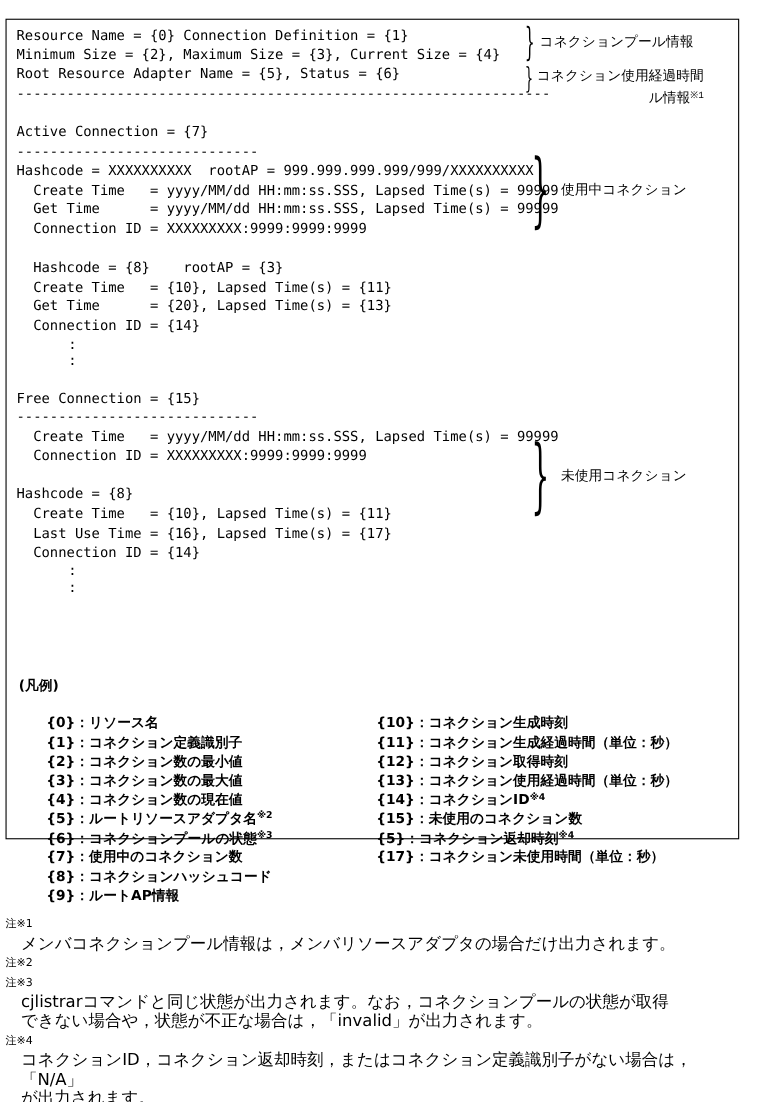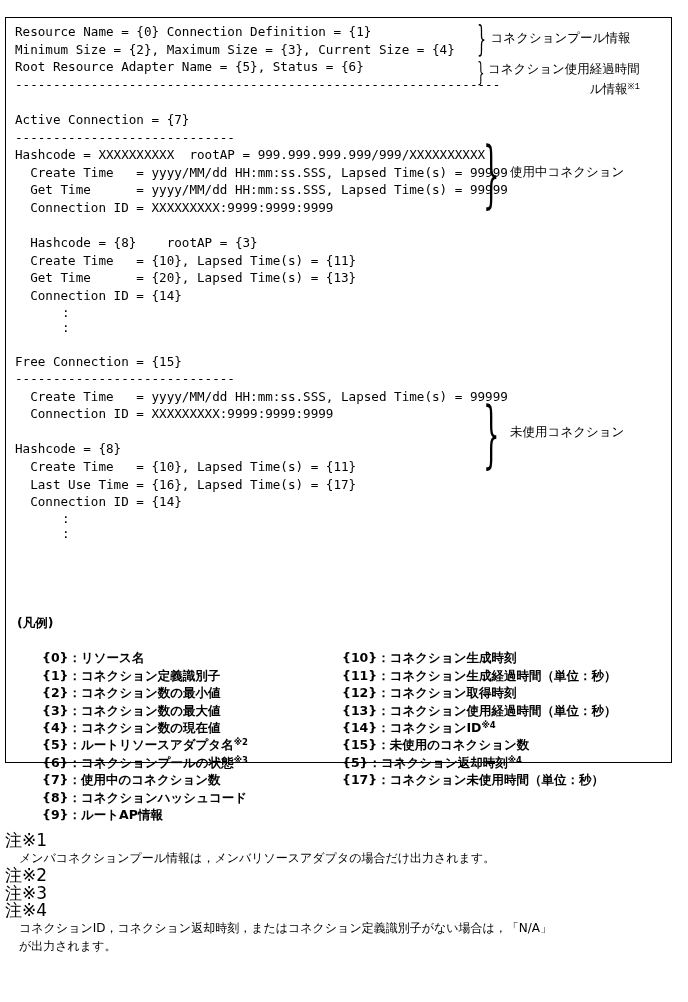--- a/index.html
+++ b/index.html
@@ -103,26 +103,26 @@
     letter-spacing: 0;
   }
 
   #notes {
     position: absolute;
     left: 5px; top: 832px;
     width: 678px;
   }
   .note-head {
     font-family: "DejaVu Sans", sans-serif;
-    font-size: 17px;
+    font-size: 10px;
     line-height: 17.6px;
   }
   .note-body {
     font-family: "DejaVu Sans", sans-serif;
-    font-size: 12px;
+    font-size: 15px;
     line-height: 17.6px;
     padding-left: 14px;
     white-space: pre-line;
   }
 </style>
 </head>
 <body>
 
 <div id="code-box">
 
@@ -220,17 +220,19 @@
   </div>
 </div>
 
 <div id="notes">
   <div class="note-head">注※1</div>
   <div class="note-body">メンバコネクションプール情報は，メンバリソースアダプタの場合だけ出力されます。</div>
 
   <div class="note-head">注※2</div>
 
   <div class="note-head">注※3</div>
+  <div class="note-body">cjlistrarコマンドと同じ状態が出力されます。なお，コネクションプールの状態が取得
+できない場合や，状態が不正な場合は，「invalid」が出力されます。</div>
 
   <div class="note-head">注※4</div>
   <div class="note-body">コネクションID，コネクション返却時刻，またはコネクション定義識別子がない場合は，「N/A」
 が出力されます。</div>
 </div>
 
 </body></html>

